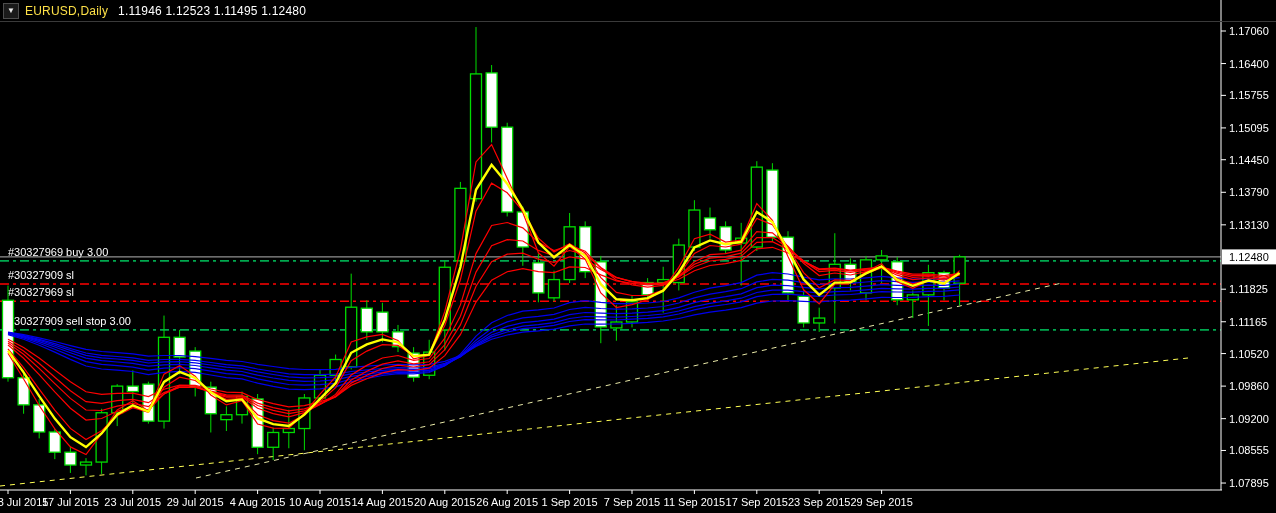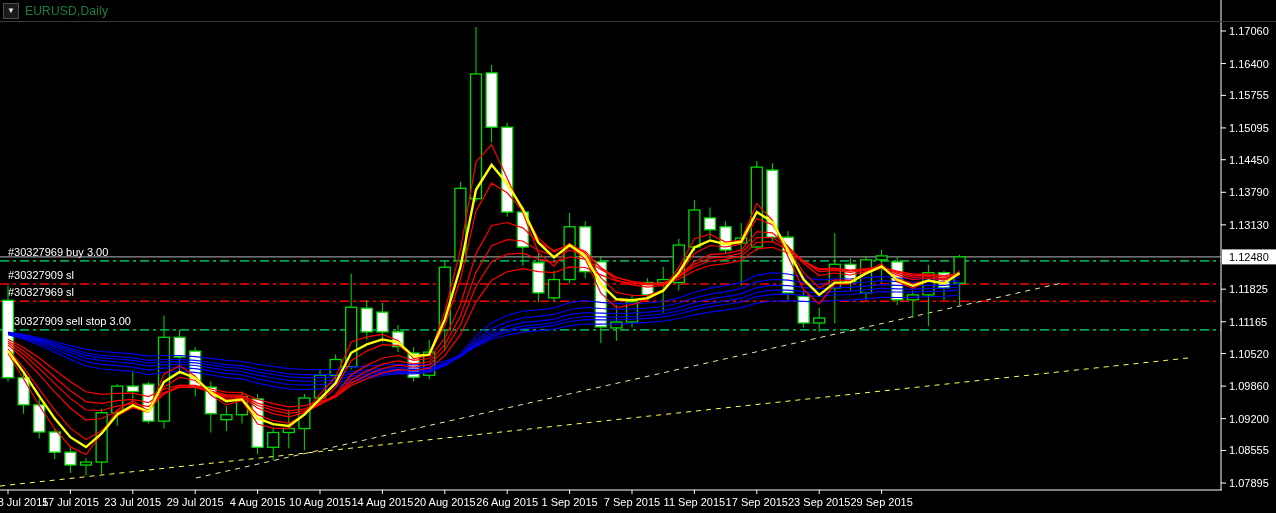--- a/index.html
+++ b/index.html
@@ -4,21 +4,21 @@
 <style>
   html,body{margin:0;padding:0;background:#000;}
   body{width:1276px;height:513px;overflow:hidden;position:relative;
        font-family:"Liberation Sans",sans-serif;}
   #stage{position:absolute;left:0;top:0;width:1276px;height:513px;background:#000;}
   #titlebar{position:absolute;left:0;top:0;height:21px;width:100%;color:#fff;
             font-size:12px;display:flex;align-items:center;z-index:5;}
   #symbol-btn{width:14px;height:14px;margin-left:3px;margin-right:6px;background:#1a1a1a;
               border:1px solid #4d4d4d;display:flex;align-items:center;justify-content:center;
               color:#e8e8e8;font-size:8px;line-height:8px;cursor:pointer;}
-  #title-text{color:#15803d;letter-spacing:0.2px;}
+  #title-text{color:#fde047;letter-spacing:0.2px;}
   #title-ohlc{color:#ffffff;margin-left:10px;letter-spacing:0.2px;}
   #topline{position:absolute;left:0;top:21px;width:1276px;height:1px;background:#3a3a3a;}
   svg text{font-family:"Liberation Sans",sans-serif;}
 </style>
 </head>
 <body>
 
 <div id="stage">
   <svg id="chart" width="1276" height="513">
       <rect x="0" y="0" width="1276" height="513" fill="#000000"></rect>
@@ -231,15 +231,16 @@
       <line x1="819.1999999999999" y1="490" x2="819.1999999999999" y2="494" stroke="#FFFFFF" stroke-width="1"></line>
       <text x="819.1999999999999" y="506" fill="#FFFFFF" font-size="11" text-anchor="middle">23 Sep 2015</text>
       <line x1="881.6" y1="490" x2="881.6" y2="494" stroke="#FFFFFF" stroke-width="1"></line>
       <text x="881.6" y="506" fill="#FFFFFF" font-size="11" text-anchor="middle">29 Sep 2015</text>
     </svg>
   <div id="titlebar">
     <div id="symbol-btn">
       <span>▼</span>
     </div>
     <span id="title-text">EURUSD,Daily</span>
+    <span id="title-ohlc">1.11946 1.12523 1.11495 1.12480</span>
   </div>
   <div id="topline"></div>
 </div>
 
 </body></html>

